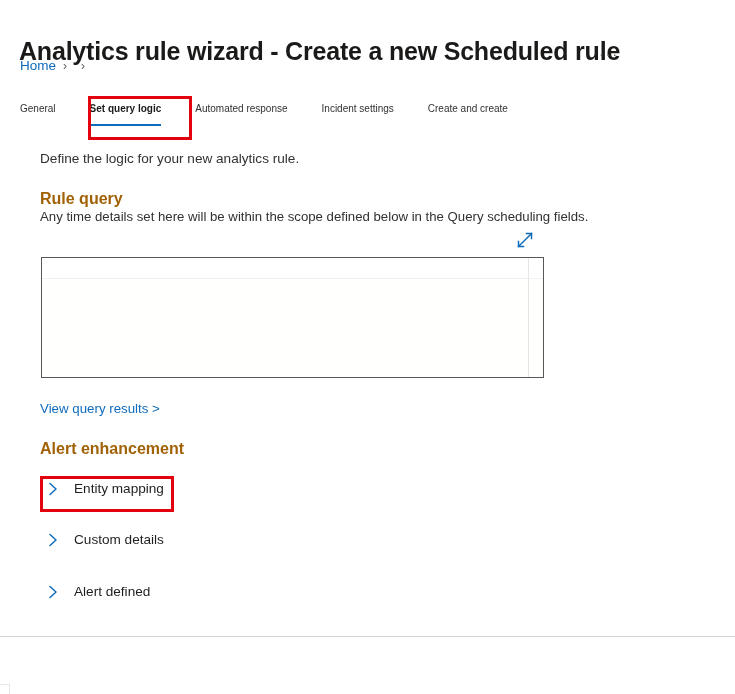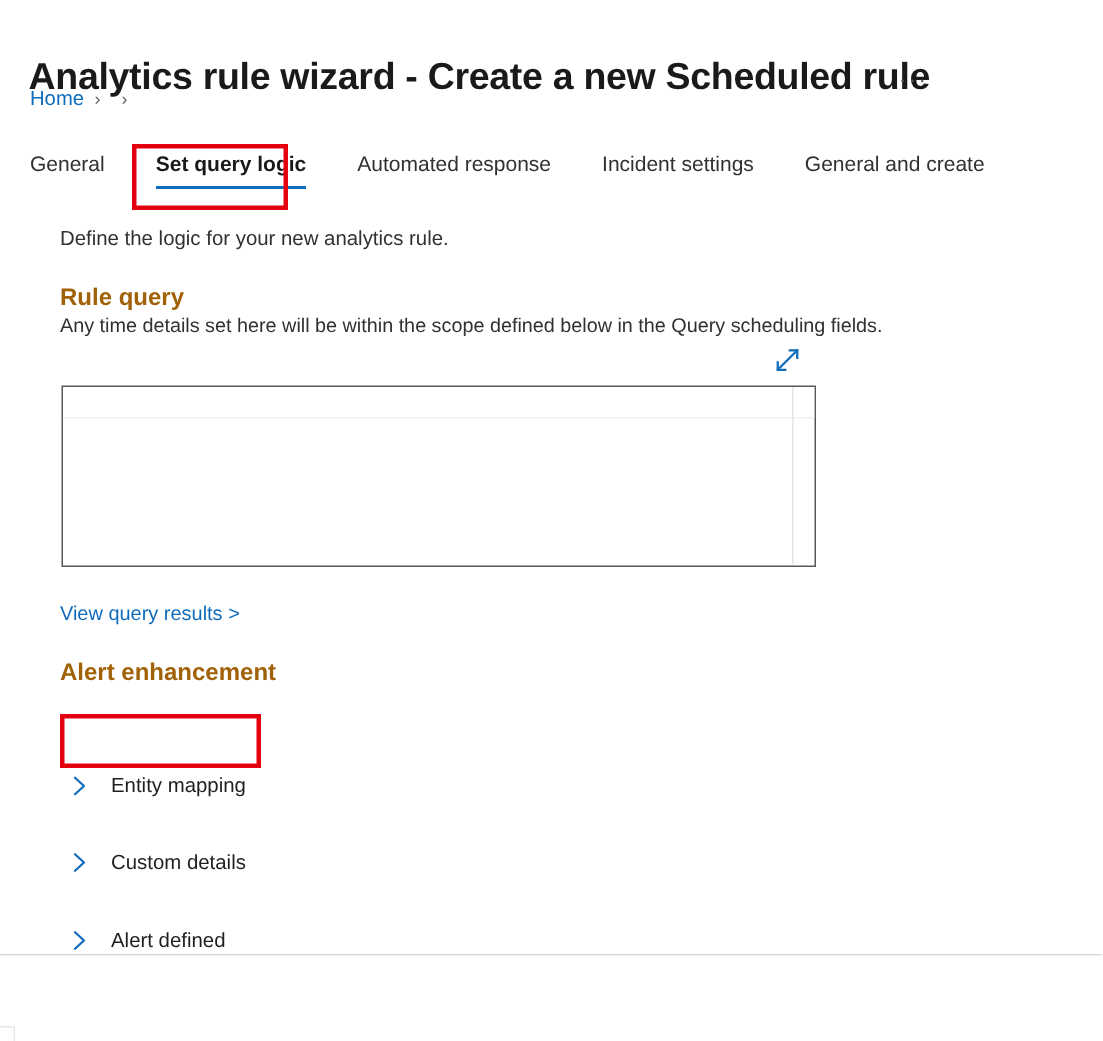--- a/index.html
+++ b/index.html
@@ -71,21 +71,21 @@
   .tab-row {
     position: absolute;
     left: 20px;
     top: 98px;
     display: flex;
     align-items: flex-start;
     height: 34px;
   }
   .tab {
     position: relative;
-    font-size: 14px;
+    font-size: 10px;
     color: #323130;
     padding: 2px 0 10px 0;
     margin-right: 34px;
     cursor: pointer;
     white-space: nowrap;
     line-height: 18px;
   }
   .tab.selected {
     font-weight: bold;
     color: #1b1a19;
@@ -209,24 +209,23 @@
     color: #0f6cbd;
     cursor: pointer;
     line-height: 18px;
   }
 
   
   .collapsible {
     position: absolute;
     left: 44px;
     display: flex;
-    align-items: flex-end;
+    align-items: flex-start;
     height: 28px;
     cursor: pointer;
-    margin-top: 25px;
   }
   #collapse-entity  { top: 480px; }
   #collapse-custom  { top: 531px; }
   #collapse-alert   { top: 583px; }
 
   .chev {
     width: 18px;
     height: 18px;
     flex: 0 0 18px;
     margin-right: 12px;
@@ -288,21 +287,21 @@
   <div class="tab selected">
     <span>Set query logic</span>
   </div>
   <div class="tab">
     <span>Automated response</span>
   </div>
   <div class="tab">
     <span>Incident settings</span>
   </div>
   <div class="tab">
-    <span>General and create</span>
+    <span>Create and create</span>
   </div>
 </div>
 
 <div class="intro-text">Define the logic for your new analytics rule.</div>
 
 <div class="section-heading" id="rule-query-heading">Rule query</div>
 <div class="section-sub">Any time details set here will be within the scope defined below in the Query scheduling fields.</div>
 
 <div class="expand-icon">
   <svg width="22" height="22" viewBox="0 0 22 22" aria-hidden="true">

